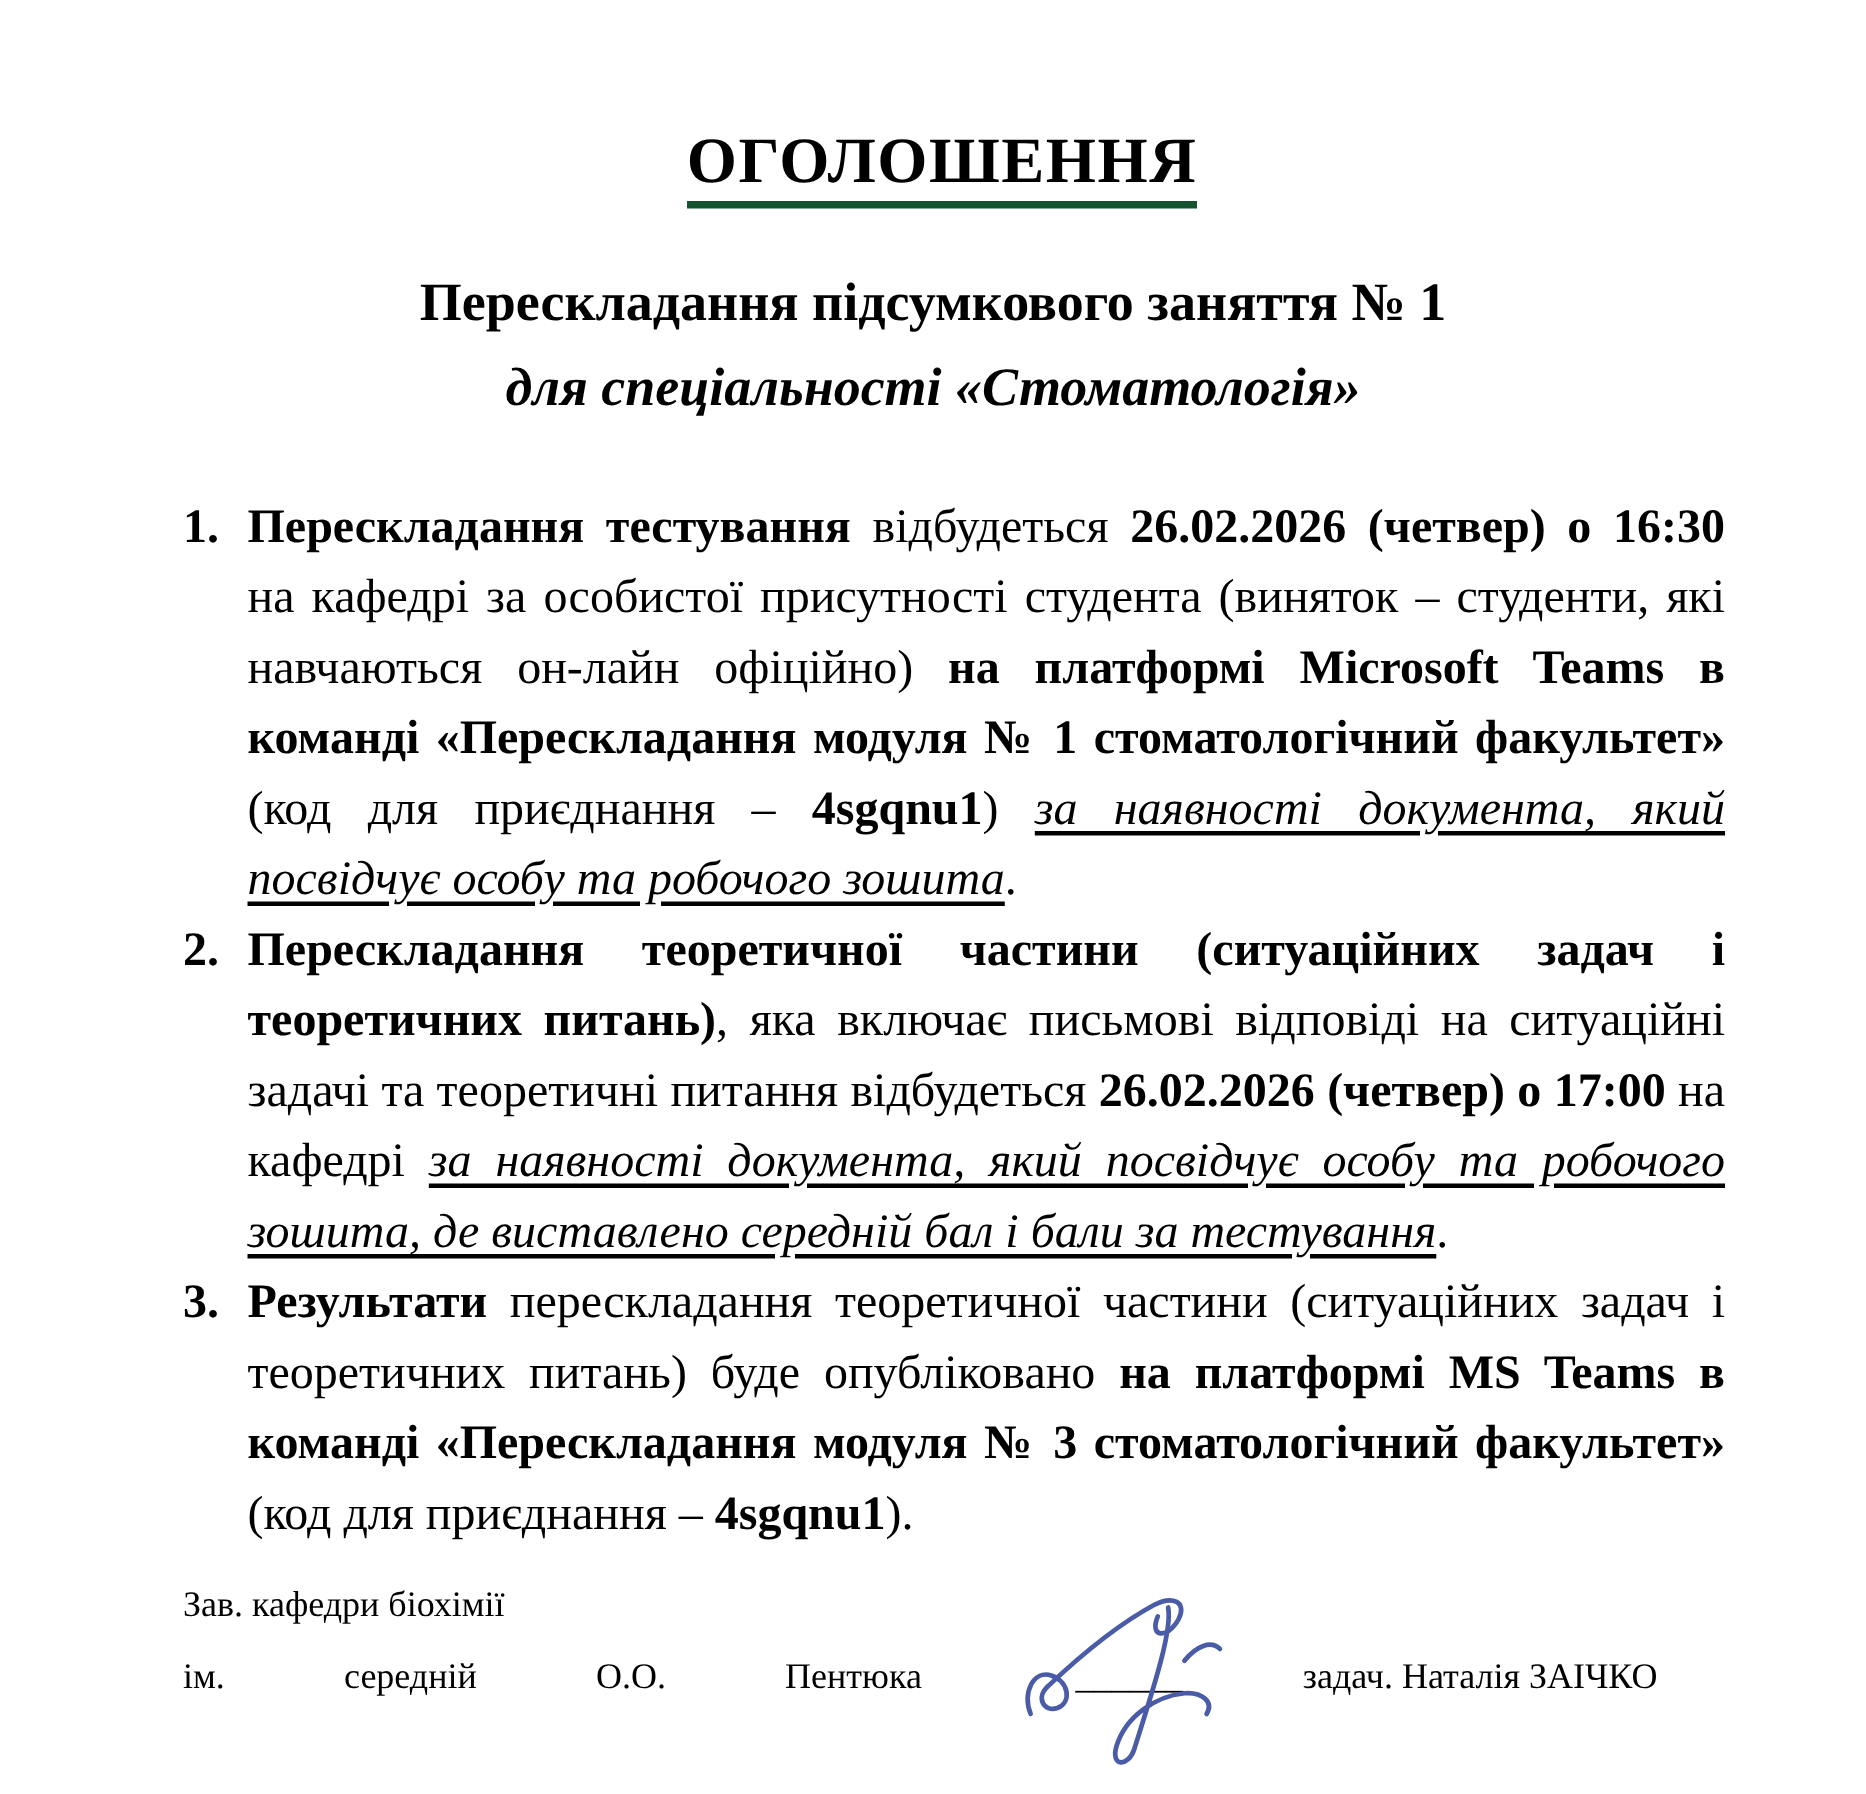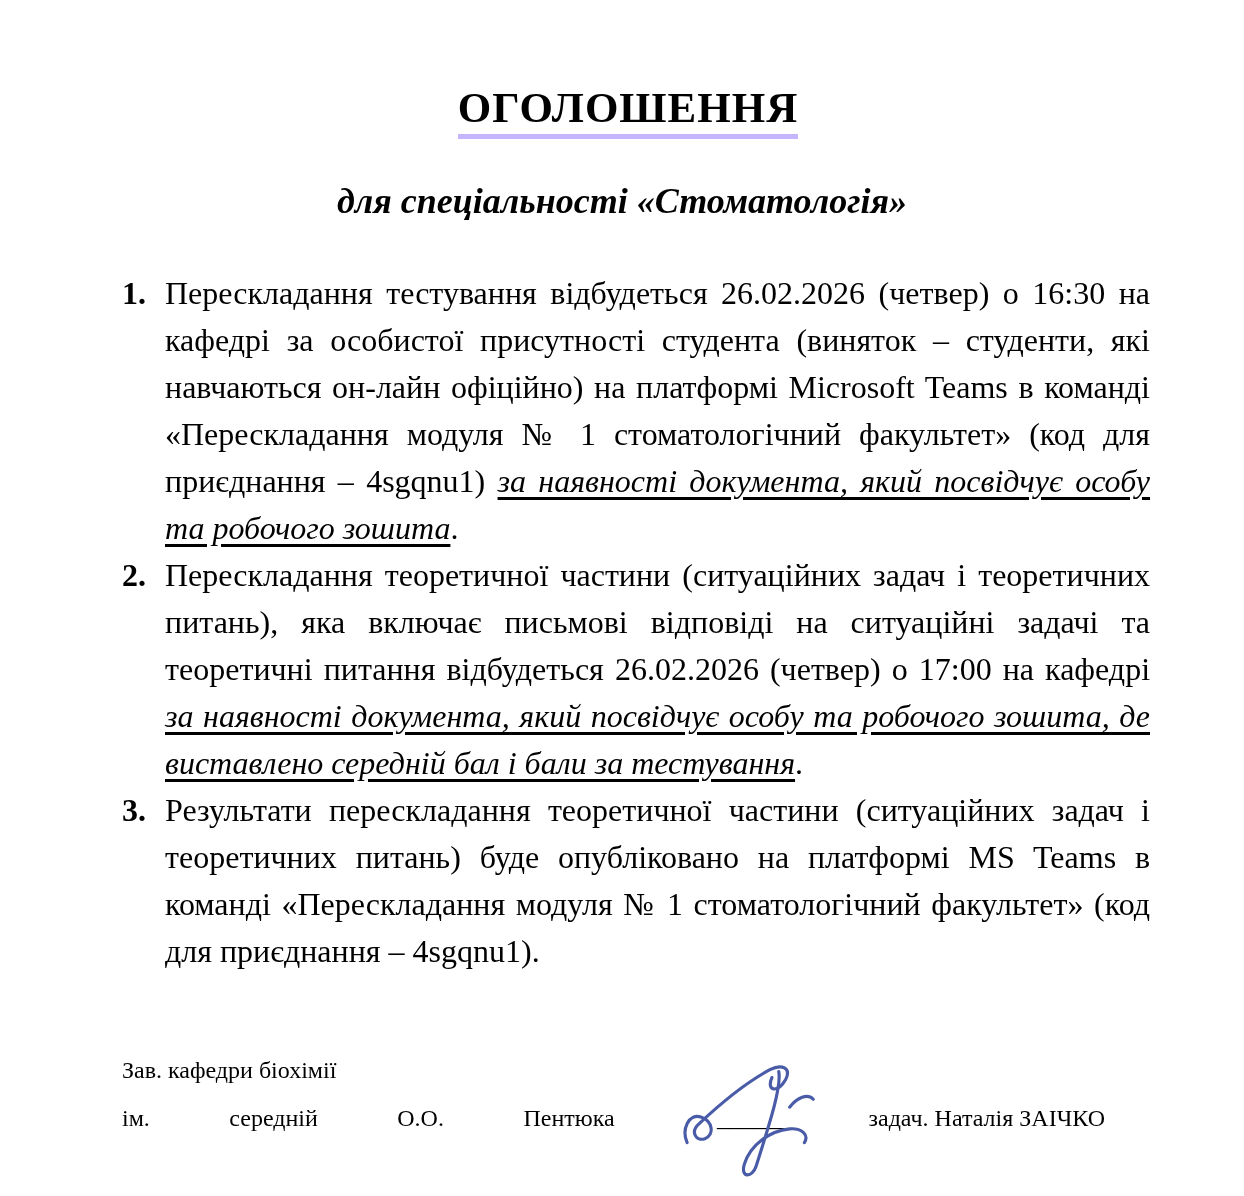--- a/index.html
+++ b/index.html
@@ -16,21 +16,21 @@
     margin: 0;
     padding-top: 86px;
     text-align: center;
     font-size: 43px;
     font-weight: bold;
     line-height: 1;
     letter-spacing: 1px;
   }
   .title .underlined {
     display: inline-block;
-    border-bottom: 5px solid #c4b5fd;
+    border-bottom: 5px solid #14532d;
     padding-bottom: 5px;
     margin-left: 12px;
   }
   .subtitle {
     margin-top: 34px;
     text-align: center;
     font-weight: bold;
     font-size: 36px;
     line-height: 57px;
   }
@@ -44,21 +44,21 @@
   .list-item {
     position: relative;
     text-align: justify;
   }
   .item-number {
     position: absolute;
     left: -43px;
     top: 0;
     font-weight: bold;
   }
-  .b { font-weight: normal; }
+  .b { font-weight: bold; }
   .i { font-style: italic; }
   .u { text-decoration: underline; text-underline-offset: 5px; }
 
   .signature-block {
     position: absolute;
     left: 122px;
     top: 1046px;
     width: 983px;
     font-size: 24px;
     line-height: 48px;
@@ -86,35 +86,36 @@
 </head>
 <body>
 
 <div class="page">
 
   <h1 class="title">
     <span class="underlined">ОГОЛОШЕННЯ</span>
   </h1>
 
   <div class="subtitle">
+    <div class="line1">Перескладання підсумкового заняття № 1</div>
     <div class="line2">для спеціальності «Стоматологія»</div>
   </div>
 
   <div class="list">
     <div class="list-item">
       <span class="item-number">1.</span>
       <span class="item-text"><span class="b">Перескладання тестування</span><span class=""> відбудеться </span><span class="b">26.02.2026 (четвер) о 16:30</span><span class=""> на кафедрі за особистої присутності студента (виняток – студенти, які навчаються он-лайн офіційно) </span><span class="b">на платформі Microsoft Teams в команді «Перескладання модуля № 1 стоматологічний факультет»</span><span class=""> (код для приєднання – </span><span class="b">4sgqnu1</span><span class="">) </span><span class="i u">за наявності документа, який посвідчує особу та робочого зошита</span><span class="">.</span></span>
     </div>
     <div class="list-item">
       <span class="item-number">2.</span>
       <span class="item-text"><span class="b">Перескладання теоретичної частини (ситуаційних задач і теоретичних питань)</span><span class="">, яка включає письмові відповіді на ситуаційні задачі та теоретичні питання відбудеться </span><span class="b">26.02.2026 (четвер) о 17:00</span><span class=""> на кафедрі </span><span class="i u">за наявності документа, який посвідчує особу та робочого зошита, де виставлено середній бал і бали за тестування</span><span class="">.</span></span>
     </div>
     <div class="list-item">
       <span class="item-number">3.</span>
-      <span class="item-text"><span class="b">Результати</span><span class=""> перескладання теоретичної частини (ситуаційних задач і теоретичних питань) буде опубліковано </span><span class="b">на платформі MS Teams в команді «Перескладання модуля № 1 стоматологічний факультет»</span><span class=""> (код для приєднання – </span><span class="b">4sgqnu1</span><span class="">).</span></span>
+      <span class="item-text"><span class="b">Результати</span><span class=""> перескладання теоретичної частини (ситуаційних задач і теоретичних питань) буде опубліковано </span><span class="b">на платформі MS Teams в команді «Перескладання модуля № 3 стоматологічний факультет»</span><span class=""> (код для приєднання – </span><span class="b">4sgqnu1</span><span class="">).</span></span>
     </div>
   </div>
 
   <div class="signature-block">
     <div class="sig-row1">Зав. кафедри біохімії</div>
     <div class="sig-row2">
       <span>ім.</span>
       <span>середній</span>
       <span>О.О.</span>
       <span>Пентюка</span>

